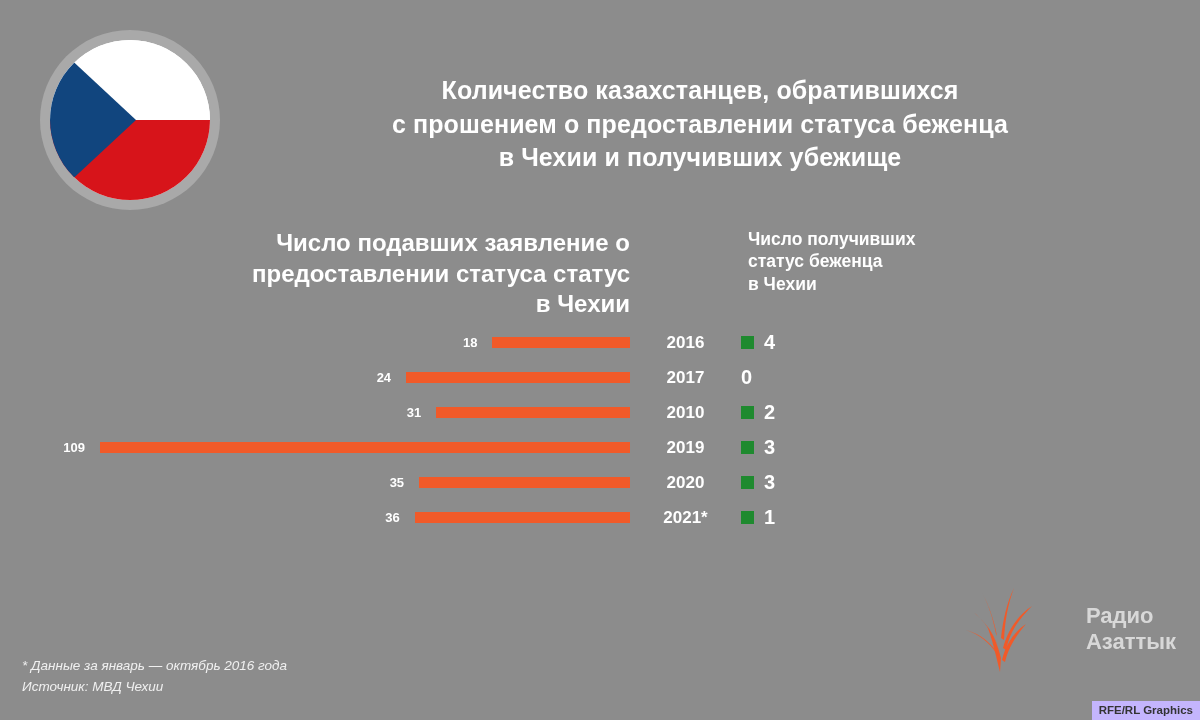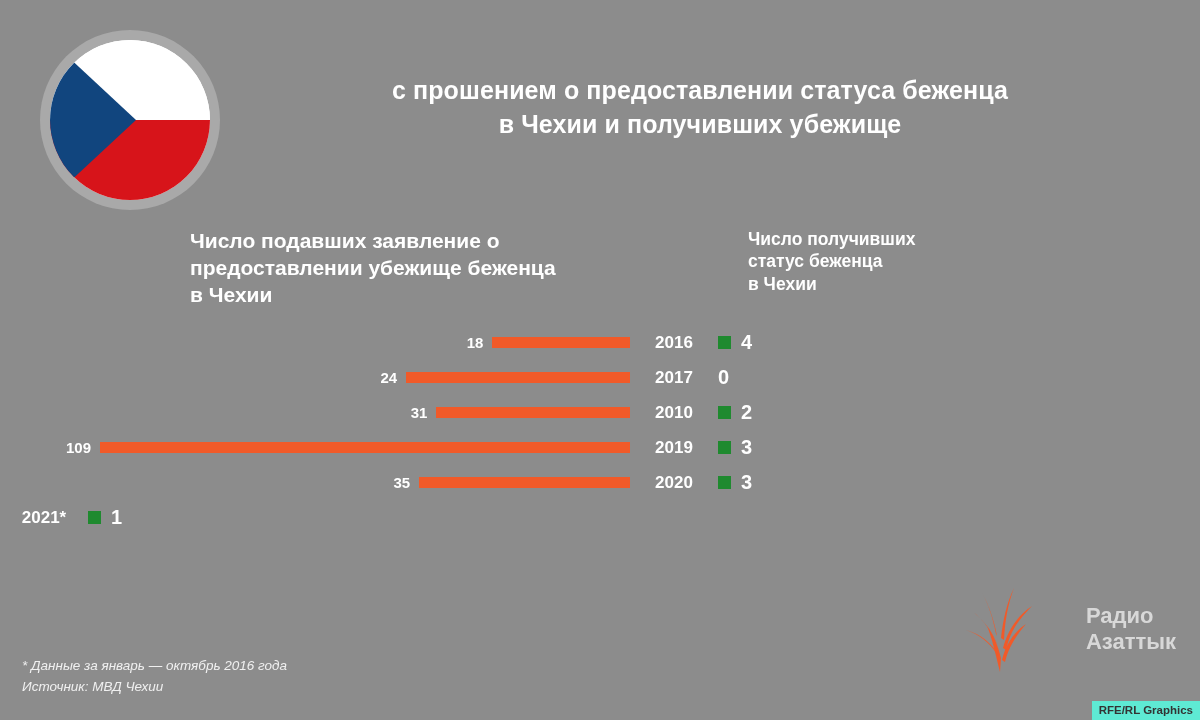--- a/index.html
+++ b/index.html
@@ -70,21 +70,22 @@
     letter-spacing: 0.1px;
   }
   .title .line { display: block; }
 
   
   .col-head-left {
     position: absolute;
     left: 190px;
     top: 228px;
     width: 440px;
-    font-size: 21px;
+    text-align: right;
+    font-size: 24px;
     font-weight: bold;
     line-height: 1.28;
   }
   .col-head-right {
     position: absolute;
     left: 748px;
     top: 228px;
     width: 330px;
     text-align: left;
     font-size: 17.5px;
@@ -109,32 +110,32 @@
   .bar-zone {
     position: relative;
     width: 630px;
     height: 35px;
     display: flex;
     align-items: center;
     justify-content: flex-end;
     box-sizing: border-box;
   }
   .bar-value {
-    font-size: 15px;
-    font-weight: bold;
-    margin-right: 9px;
+    font-size: 13px;
+    font-weight: bold;
+    margin-right: 15px;
     white-space: nowrap;
   }
   .bar {
     height: 11px;
     background: #f15a29;
     flex: none;
   }
   .year {
-    width: 88px;
+    width: 111px;
     text-align: center;
     font-size: 17px;
     font-weight: bold;
     white-space: nowrap;
   }
   .approved-zone {
     display: flex;
     align-items: center;
     width: 200px;
   }
@@ -186,46 +187,47 @@
     font-size: 22px;
     font-weight: bold;
     line-height: 1.2;
     color: #d8d8d8;
   }
   .logo-text .line { display: block; }
   .credit {
     position: absolute;
     right: 0;
     bottom: 0;
-    background: #5eead4;
+    background: #c4b5fd;
     color: #333333;
     font-size: 11.5px;
     font-weight: bold;
     padding: 3px 7px 4px 7px;
   }
 </style>
 </head>
 <body>
 
 <div class="flag-badge">
   <div class="flag-inner">
     <div class="flag-white"></div>
     <div class="flag-red"></div>
     <div class="flag-blue"></div>
   </div>
 </div>
 
 <div class="title">
+  <span class="line">Количество казахстанцев, обратившихся</span>
   <span class="line">с прошением о предоставлении статуса беженца</span>
   <span class="line">в Чехии и получивших убежище</span>
 </div>
 
 <div class="col-head-left">
   <span class="line">Число подавших заявление о</span>
-  <span class="line">предоставлении убежище беженца</span>
+  <span class="line">предоставлении статуса статус</span>
   <span class="line">в Чехии</span>
 </div>
 
 <div class="col-head-right">
   <span class="line">Число получивших</span>
   <span class="line">статус беженца</span>
   <span class="line">в Чехии</span>
 </div>
 
 <div class="chart">
@@ -284,20 +286,24 @@
       <div class="bar" style="width: 210.9px; background: rgb(241, 90, 41);"></div>
     </div>
     <div class="year">2020</div>
     <div class="approved-zone">
       <span class="sq" style="background: rgb(31, 138, 47);"></span>
       <span class="approved-value">3</span>
     </div>
   </div>
 
   <div class="row">
+    <div class="bar-zone">
+      <span class="bar-value">36</span>
+      <div class="bar" style="width: 215.2px; background: rgb(241, 90, 41);"></div>
+    </div>
     <div class="year">2021*</div>
     <div class="approved-zone">
       <span class="sq" style="background: rgb(31, 138, 47);"></span>
       <span class="approved-value">1</span>
     </div>
   </div>
 
 </div>
 
 <div class="footnotes">

